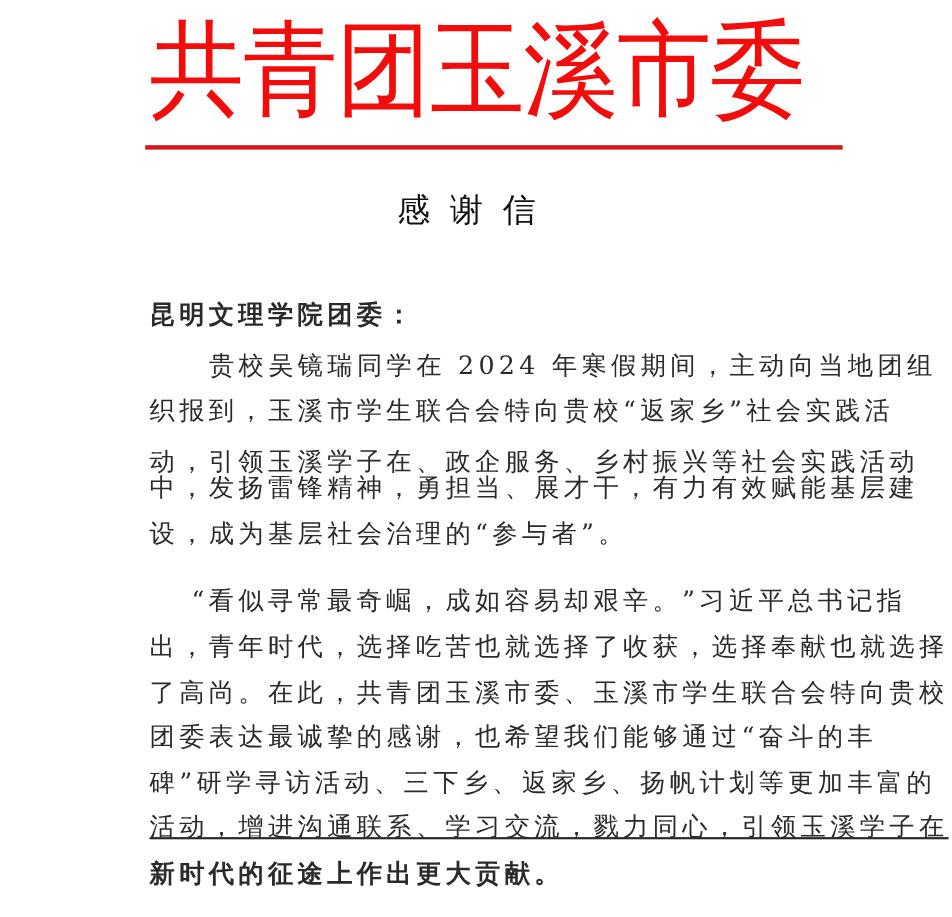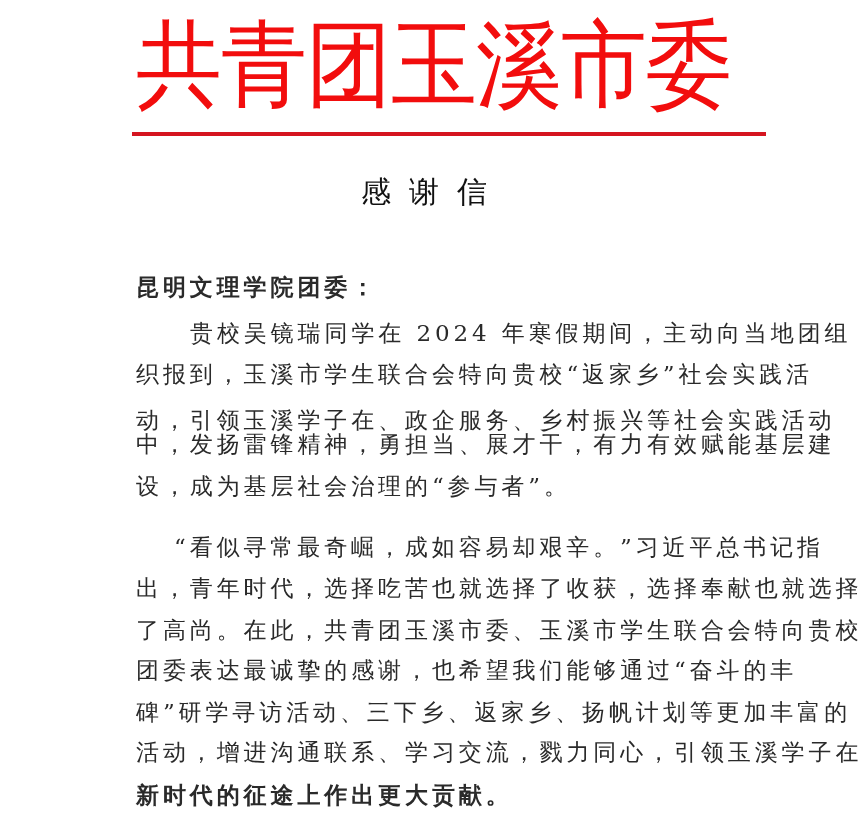--- a/index.html
+++ b/index.html
@@ -86,15 +86,15 @@
   <div class="line" style="top:354px;">织报到，玉溪市学生联合会特向贵校“返家乡”社会实践活</div>
   <div class="line" style="top:400px;">动，引领玉溪学子在、政企服务、乡村振兴等社会实践活动</div>
   <div class="line" style="top:424px;">中，发扬雷锋精神，勇担当、展才干，有力有效赋能基层建</div>
   <div class="line" style="top:466px;">设，成为基层社会治理的“参与者”。</div>
 
   <div class="line indent" style="top:527px; left:38px;">“看似寻常最奇崛，成如容易却艰辛。”习近平总书记指</div>
   <div class="line" style="top:568px;text-align:center;">出，青年时代，选择吃苦也就选择了收获，选择奉献也就选择</div>
   <div class="line" style="top:610px;">了高尚。在此，共青团玉溪市委、玉溪市学生联合会特向贵校</div>
   <div class="line" style="top:650px;">团委表达最诚挚的感谢，也希望我们能够通过“奋斗的丰</div>
   <div class="line" style="top:692px;">碑”研学寻访活动、三下乡、返家乡、扬帆计划等更加丰富的</div>
-  <div class="line" style="top:732px;">活动，增进沟通联系、学习交流，戮力同心，引领玉溪学子在</div>
+  <div class="line" style="top:732px;text-decoration:underline;">活动，增进沟通联系、学习交流，戮力同心，引领玉溪学子在</div>
   <div class="line" style="top:775px;font-weight:bold;">新时代的征途上作出更大贡献。</div>
 </div>
 
 </body></html>

